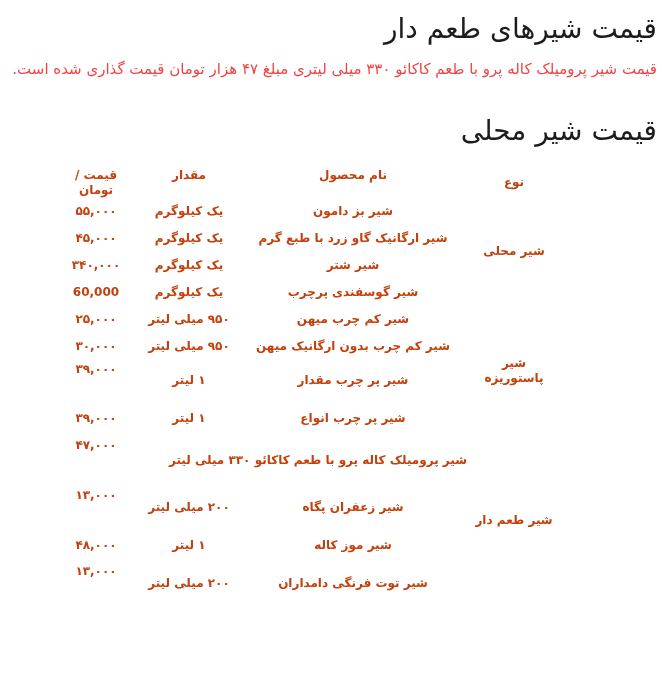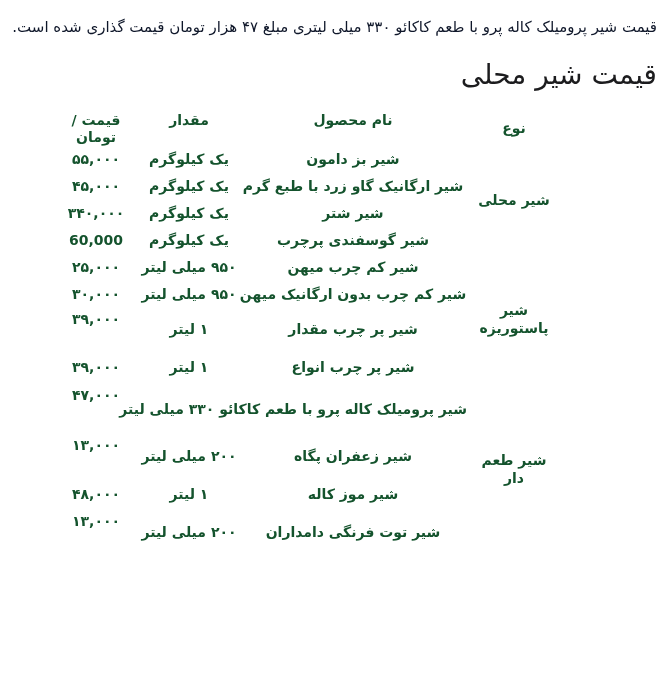--- a/index.html
+++ b/index.html
@@ -6,28 +6,28 @@
   body{
     width:665px;height:695px;overflow:hidden;background:#ffffff;
     font-family:"DejaVu Sans",sans-serif;direction:rtl;
   }
   .page{padding:6px 8px 0 10px;}
   h1,h2{
     margin:0;text-align:right;color:#1c1c1e;font-weight:400;
     font-size:28px;line-height:1.36;
   }
   h1{margin-top:4px;}
-  h2{margin-top:17px;}
-  p{margin:0;text-align:right;color:#0f172a;font-size:15px;line-height:1.5;}
+  h2{margin-top:31px;}
+  p{margin:0;text-align:right;color:#ef4444;font-size:15px;line-height:1.5;}
   .p-flavored{margin-top:10px;}
   .p-local{margin-top:9px;}
 
   table{
     table-layout:fixed;border-collapse:collapse;width:500px;
-    margin:14px 100px 0 0;color:#14532d;font-size:14px;
+    margin:14px 100px 0 0;color:#c2410c;font-size:12px;
   }
   col.c-type{width:86px;}
   col.c-product{width:232px;}
   col.c-amount{width:100px;}
   col.c-price{width:82px;}
   th,td{padding:0;text-align:center;font-weight:bold;line-height:1.25;}
   thead tr{height:32px;}
   th{vertical-align:top;padding-top:4px;}
   th.type-col,td.type-cell{text-align:center;vertical-align:middle;}
   td{vertical-align:middle;}
@@ -43,20 +43,21 @@
     padding-right:0;margin-right:0;
     direction:rtl;
   }
   .caption-wrap{padding-left:45px;text-align:left;}
 </style>
 </head>
 <body>
 
 <div class="page">
 
+  <h1>قیمت شیرهای طعم دار</h1>
 
   <p class="p-flavored">قیمت شیر پرومیلک کاله پرو با طعم کاکائو ۳۳۰ میلی لیتری مبلغ ۴۷ هزار تومان قیمت گذاری شده است.</p>
 
   <h2>قیمت شیر محلی</h2>
 
 
   <table>
     <colgroup>
       <col class="c-type">
       <col class="c-product">

